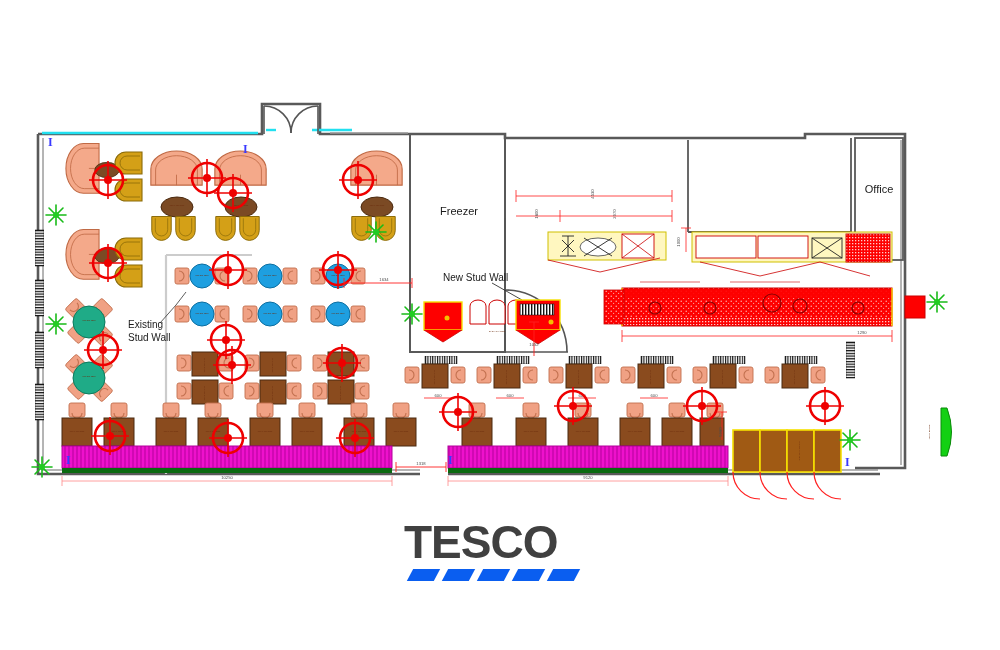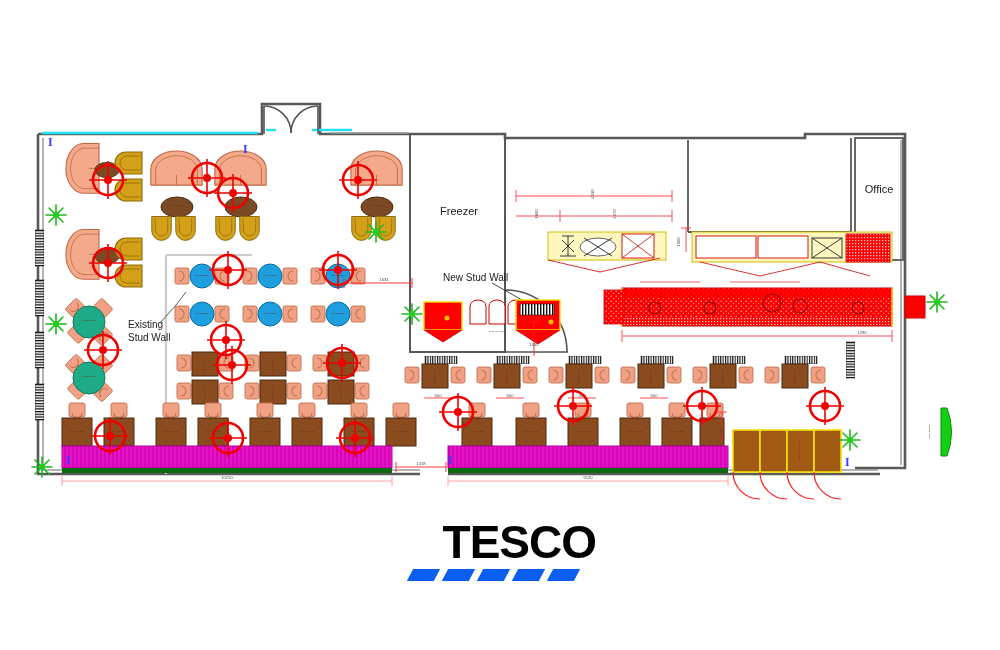--- a/index.html
+++ b/index.html
@@ -8,22 +8,22 @@
        font-family:"Liberation Sans", sans-serif;}
   #stage{position:absolute;left:0;top:0;width:1000px;height:650px;}
   svg#plan{position:absolute;left:0;top:0;width:1000px;height:650px;display:block;}
   .lbl{font-family:"Liberation Sans",sans-serif;fill:#1a1a1a;}
   .room-lbl{font-size:11px;}
   .note-lbl{font-size:10px;}
   .dim-lbl{font-family:"Liberation Sans",sans-serif;fill:#4d4d4d;font-size:4.2px;}
   .micro-lbl{font-family:"Liberation Sans",sans-serif;fill:#6b2d0f;font-size:2.2px;}
   #logo{position:absolute;left:404px;top:519px;width:192px;height:66px;}
   #logo .word{font-family:"Liberation Sans",sans-serif;font-weight:bold;
-      font-size:46px;letter-spacing:-1px;color:#000000;line-height:46px;
-      text-align:right;}
+      font-size:46px;letter-spacing:-1px;color:#404040;line-height:46px;
+      text-align:left;}
   #logo .stripes{margin-top:4px;height:13px;position:relative;}
   #logo .stripes i{position:absolute;top:0;width:27px;height:12px;background:#0a5ef0;
       transform:skewX(-28deg);display:block;}
 </style>
 </head>
 <body>
 
 <div id="stage">
 
 <svg id="plan" viewBox="0 0 1000 650">

